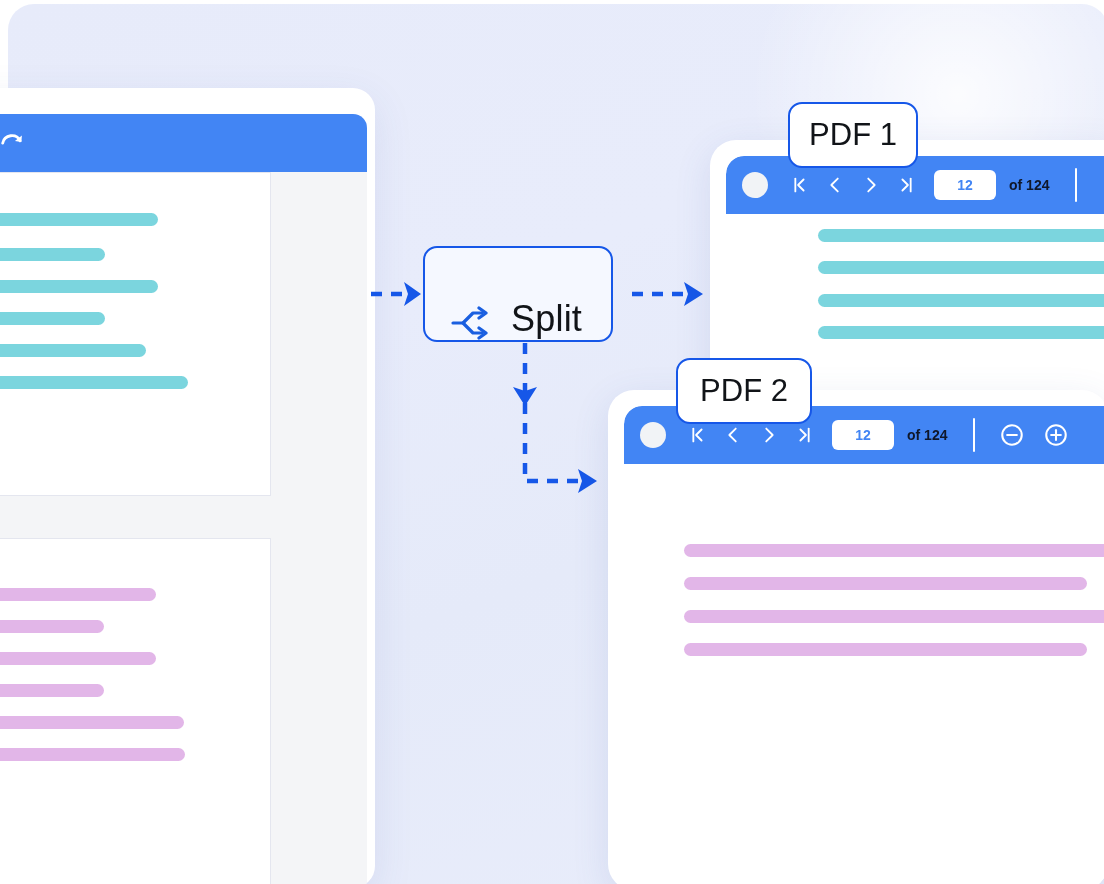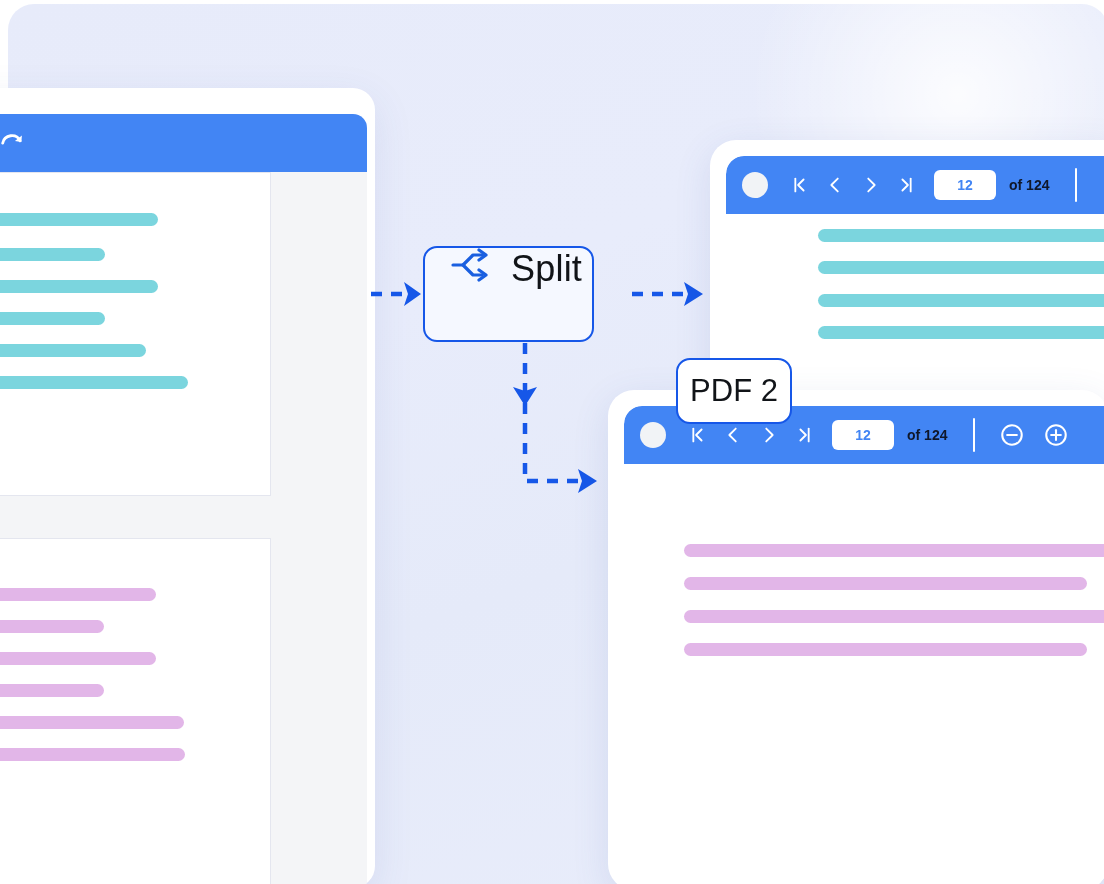--- a/index.html
+++ b/index.html
@@ -97,27 +97,27 @@
     height: 13px;
   }
   .line.teal   { background: #7bd5de; }
   .line.purple { background: #e2b6e8; }
 
   
   .split-node {
     position: absolute;
     left: 423px;
     top: 246px;
-    width: 171px;
+    width: 190px;
     height: 96px;
     background: #f5f8ff;
     border: 2.5px solid #1657e8;
     border-radius: 14px;
     display: flex;
-    align-items: flex-start;
+    align-items: flex-end;
     box-sizing: border-box;
   }
   .split-icon {
     margin-left: 26px;
     width: 42px;
     height: 34px;
     flex: none;
   }
   .split-label {
     margin-left: 18px;
@@ -343,20 +343,23 @@
       </div>
       <div class="pdf-page-area" id="pdf1-page">
           <div class="line teal" style="left: 92px; top: 15px; width: 400px;"></div>
           <div class="line teal" style="left: 92px; top: 47px; width: 400px;"></div>
           <div class="line teal" style="left: 92px; top: 80px; width: 400px;"></div>
           <div class="line teal" style="left: 92px; top: 112px; width: 400px;"></div>
         </div>
     </div>
   </div>
 
+  <div class="callout" style="left:788px; top:102px; width:130px; height:66px;">
+    <span>PDF 1</span>
+  </div>
 
   <div class="pdf-card" style="left:608px; top:390px; width:500px; height:500px;">
     <div class="pdf-inner">
       <div class="pdf-toolbar">
         <div class="tb-dot"></div>
         <div class="tb-navs">
           <div class="tb-nav">
             <svg viewBox="0 0 24 24" width="22" height="22">
               <path d="M8 5 L8 19" stroke="#ffffff" stroke-width="2" stroke-linecap="round"></path>
               <path d="M17 6 L11 12 L17 18" fill="none" stroke="#ffffff" stroke-width="2" stroke-linecap="round" stroke-linejoin="round"></path>
@@ -400,17 +403,17 @@
       </div>
       <div class="pdf-page-area" id="pdf2-page">
           <div class="line purple" style="left: 60px; top: 80px; width: 430px;"></div>
           <div class="line purple" style="left: 60px; top: 113px; width: 403px;"></div>
           <div class="line purple" style="left: 60px; top: 146px; width: 430px;"></div>
           <div class="line purple" style="left: 60px; top: 179px; width: 403px;"></div>
         </div>
     </div>
   </div>
 
-  <div class="callout" style="left:676px; top:358px; width:116px; height:66px;">
+  <div class="callout" style="left:676px; top:358px; width:136px; height:66px;">
     <span>PDF 2</span>
   </div>
 
 </div>
 
 </body></html>

